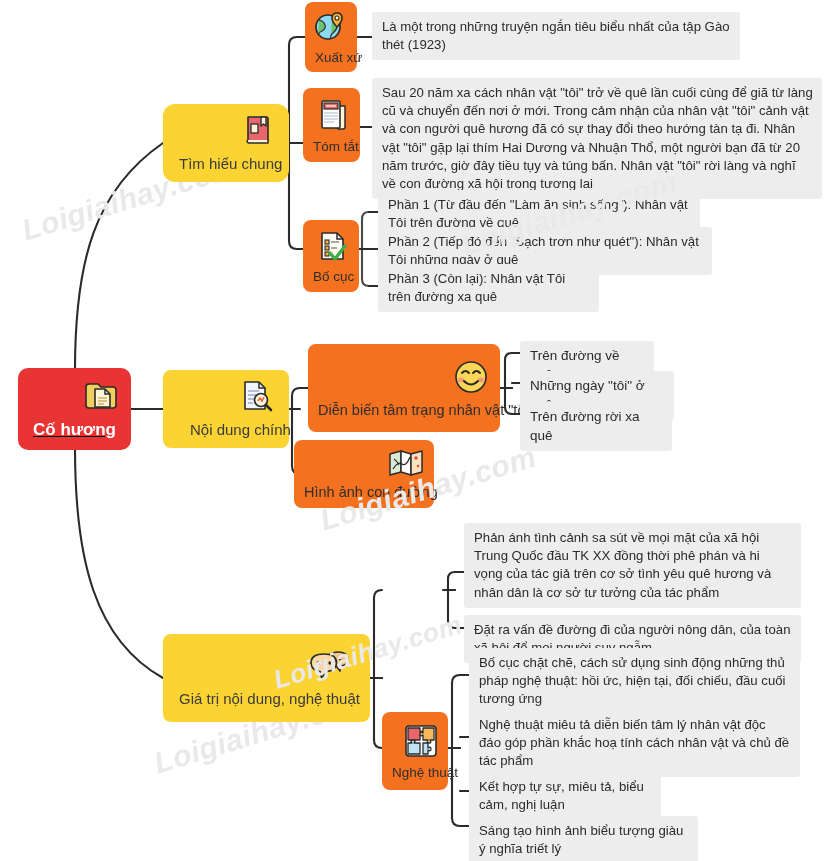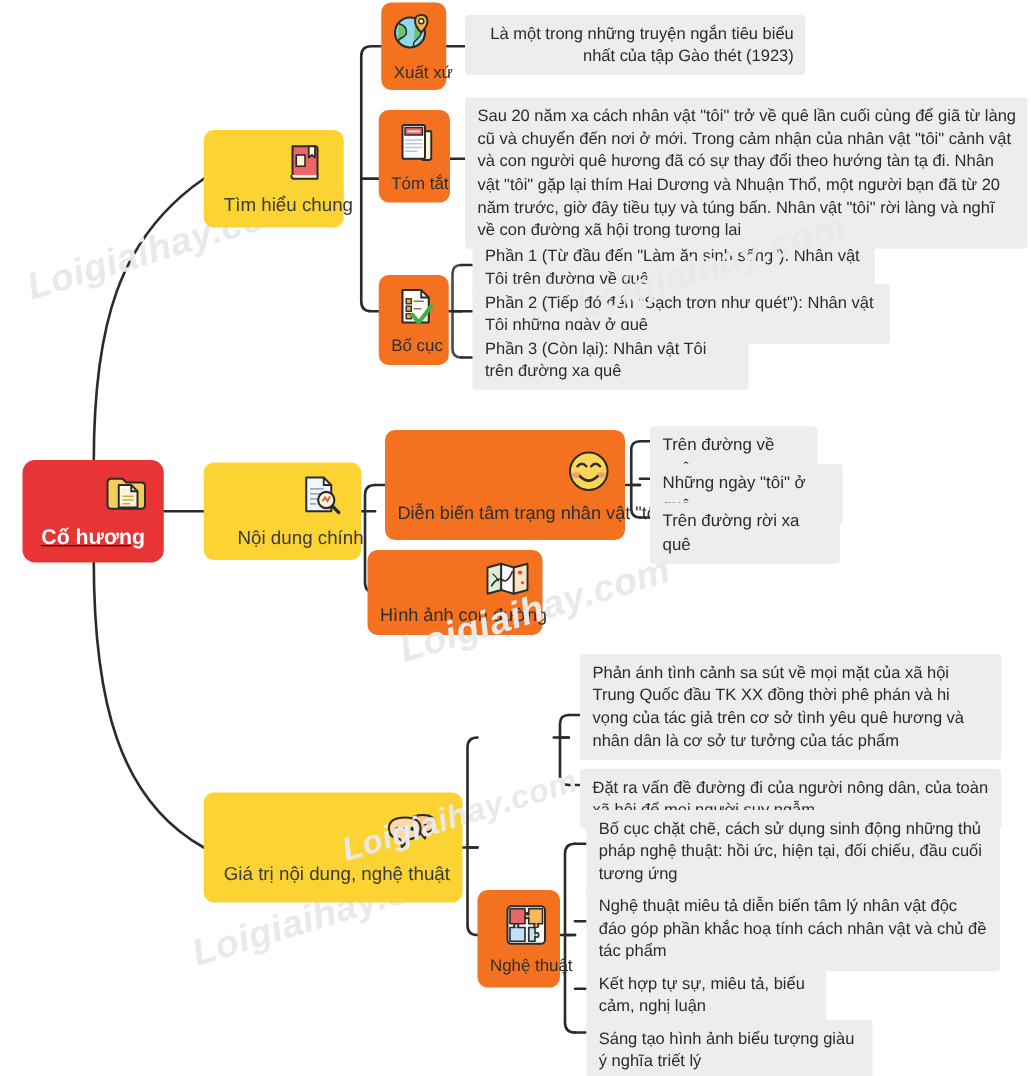--- a/index.html
+++ b/index.html
@@ -174,21 +174,21 @@
         <g stroke="#C9A84C" stroke-width="1.3">
           <line x1="15" y1="18" x2="24" y2="18"></line>
           <line x1="15" y1="21" x2="24" y2="21"></line>
           <line x1="15" y1="24" x2="21" y2="24"></line>
         </g>
       </svg>
     </span>
     <span class="lbl">Cố hương</span>
   </div>
 
-  <div class="node lv1" style="left:163px; top:104px; width:112px; height:78px;">
+  <div class="node lv1" style="left:163px; top:104px; width:126px; height:78px;border-radius:12px;">
     <span class="icon">
       <svg width="30" height="32" viewBox="0 0 30 32">
         <path d="M5 3 h18 q2 0 2 2 v21 q0 2-2 2 H5 Z" fill="#E9666B" stroke="#2b2b2b" stroke-width="1.6" stroke-linejoin="round"></path>
         <path d="M18 3 h5 v9 l-2.5-2 L18 12 Z" fill="#FDF4DA" stroke="#2b2b2b" stroke-width="1.4" stroke-linejoin="round"></path>
         <rect x="8" y="10" width="7" height="9" fill="#FDF4DA" stroke="#2b2b2b" stroke-width="1.3"></rect>
         <path d="M4 26 q0 3 2 3 h19 v-3" fill="#FDF4DA" stroke="#2b2b2b" stroke-width="1.5" stroke-linejoin="round"></path>
       </svg>
     </span>
     <span class="lbl">Tìm hiểu chung</span>
   </div>
@@ -198,21 +198,21 @@
       <svg width="34" height="32" viewBox="0 0 34 32">
         <circle cx="15" cy="16" r="12" fill="#8FD9F0" stroke="#2b2b2b" stroke-width="1.7"></circle>
         <path d="M6 9 q5 1 6 5 t-3 6 q-3 1-4 4" fill="#6CC36B" stroke="#2b2b2b" stroke-width="1.2"></path>
         <path d="M19 6 q4 2 5 7 t-4 9 q-3 2-2 5" fill="#6CC36B" stroke="#2b2b2b" stroke-width="1.2"></path>
         <path d="M24 2 q5 0 5 5 q0 4-5 9 q-5-5-5-9 q0-5 5-5 Z" fill="#F9B233" stroke="#2b2b2b" stroke-width="1.6" stroke-linejoin="round"></path>
         <circle cx="24" cy="7" r="2" fill="#ffffff" stroke="#2b2b2b" stroke-width="1.1"></circle>
       </svg>
     </span>
     <span class="lbl">Xuất xứ</span>
   </div>
-  <div class="leaf" style="left:372px; top:12px; width:272px;text-align:right;">Là một trong những truyện ngắn tiêu biểu nhất của tập Gào thét (1923)</div>
+  <div class="leaf" style="left:372px; top:12px; width:368px;">Là một trong những truyện ngắn tiêu biểu nhất của tập Gào thét (1923)</div>
 
   <div class="node lv2" style="left:303px; top:88px; width:57px; height:74px;">
     <span class="icon">
       <svg width="32" height="34" viewBox="0 0 32 34">
         <path d="M20 8 h7 v21 q0 2-2 2 h-5 Z" fill="#FDF4DA" stroke="#2b2b2b" stroke-width="1.5" stroke-linejoin="round"></path>
         <rect x="4" y="3" width="18" height="27" rx="1.5" fill="#FFFFFF" stroke="#2b2b2b" stroke-width="1.6"></rect>
         <rect x="6" y="5" width="14" height="6" fill="#E9666B" stroke="#2b2b2b" stroke-width="1.2"></rect>
         <line x1="8" y1="8" x2="18" y2="8" stroke="#FDF4DA" stroke-width="1.4"></line>
         <g stroke="#B9C3D6" stroke-width="1.2">
           <line x1="6" y1="15" x2="20" y2="15"></line>

